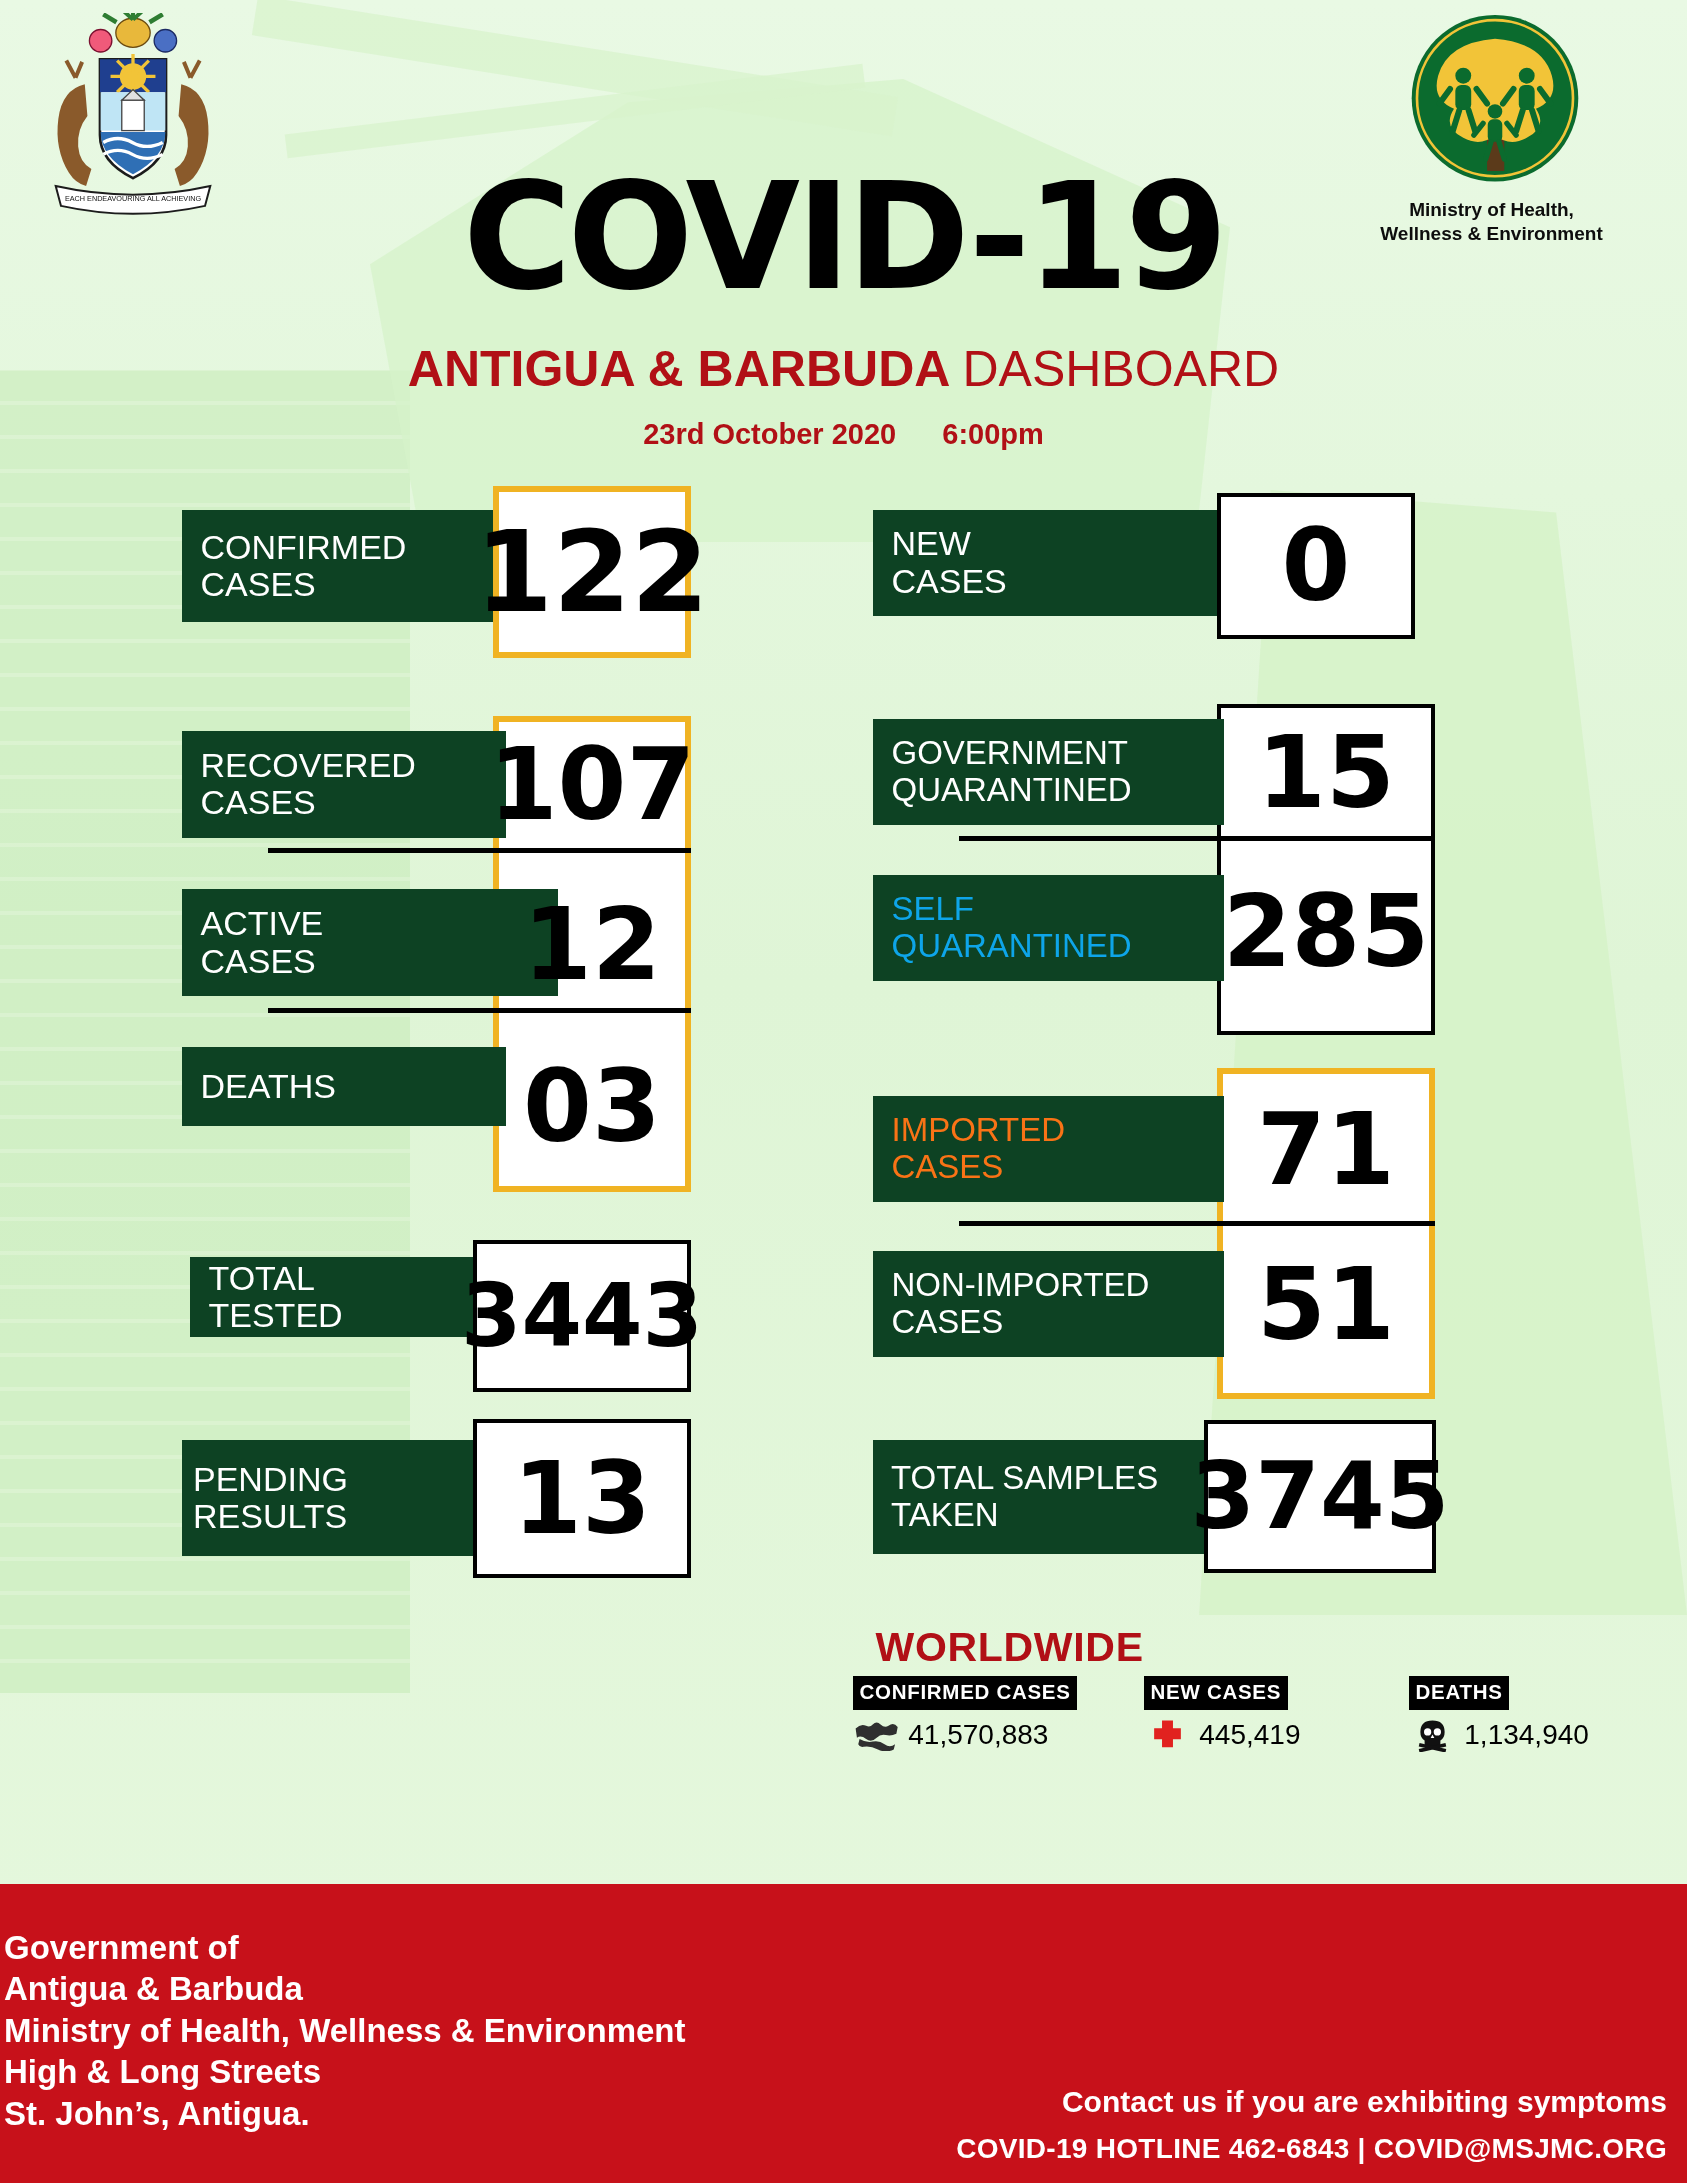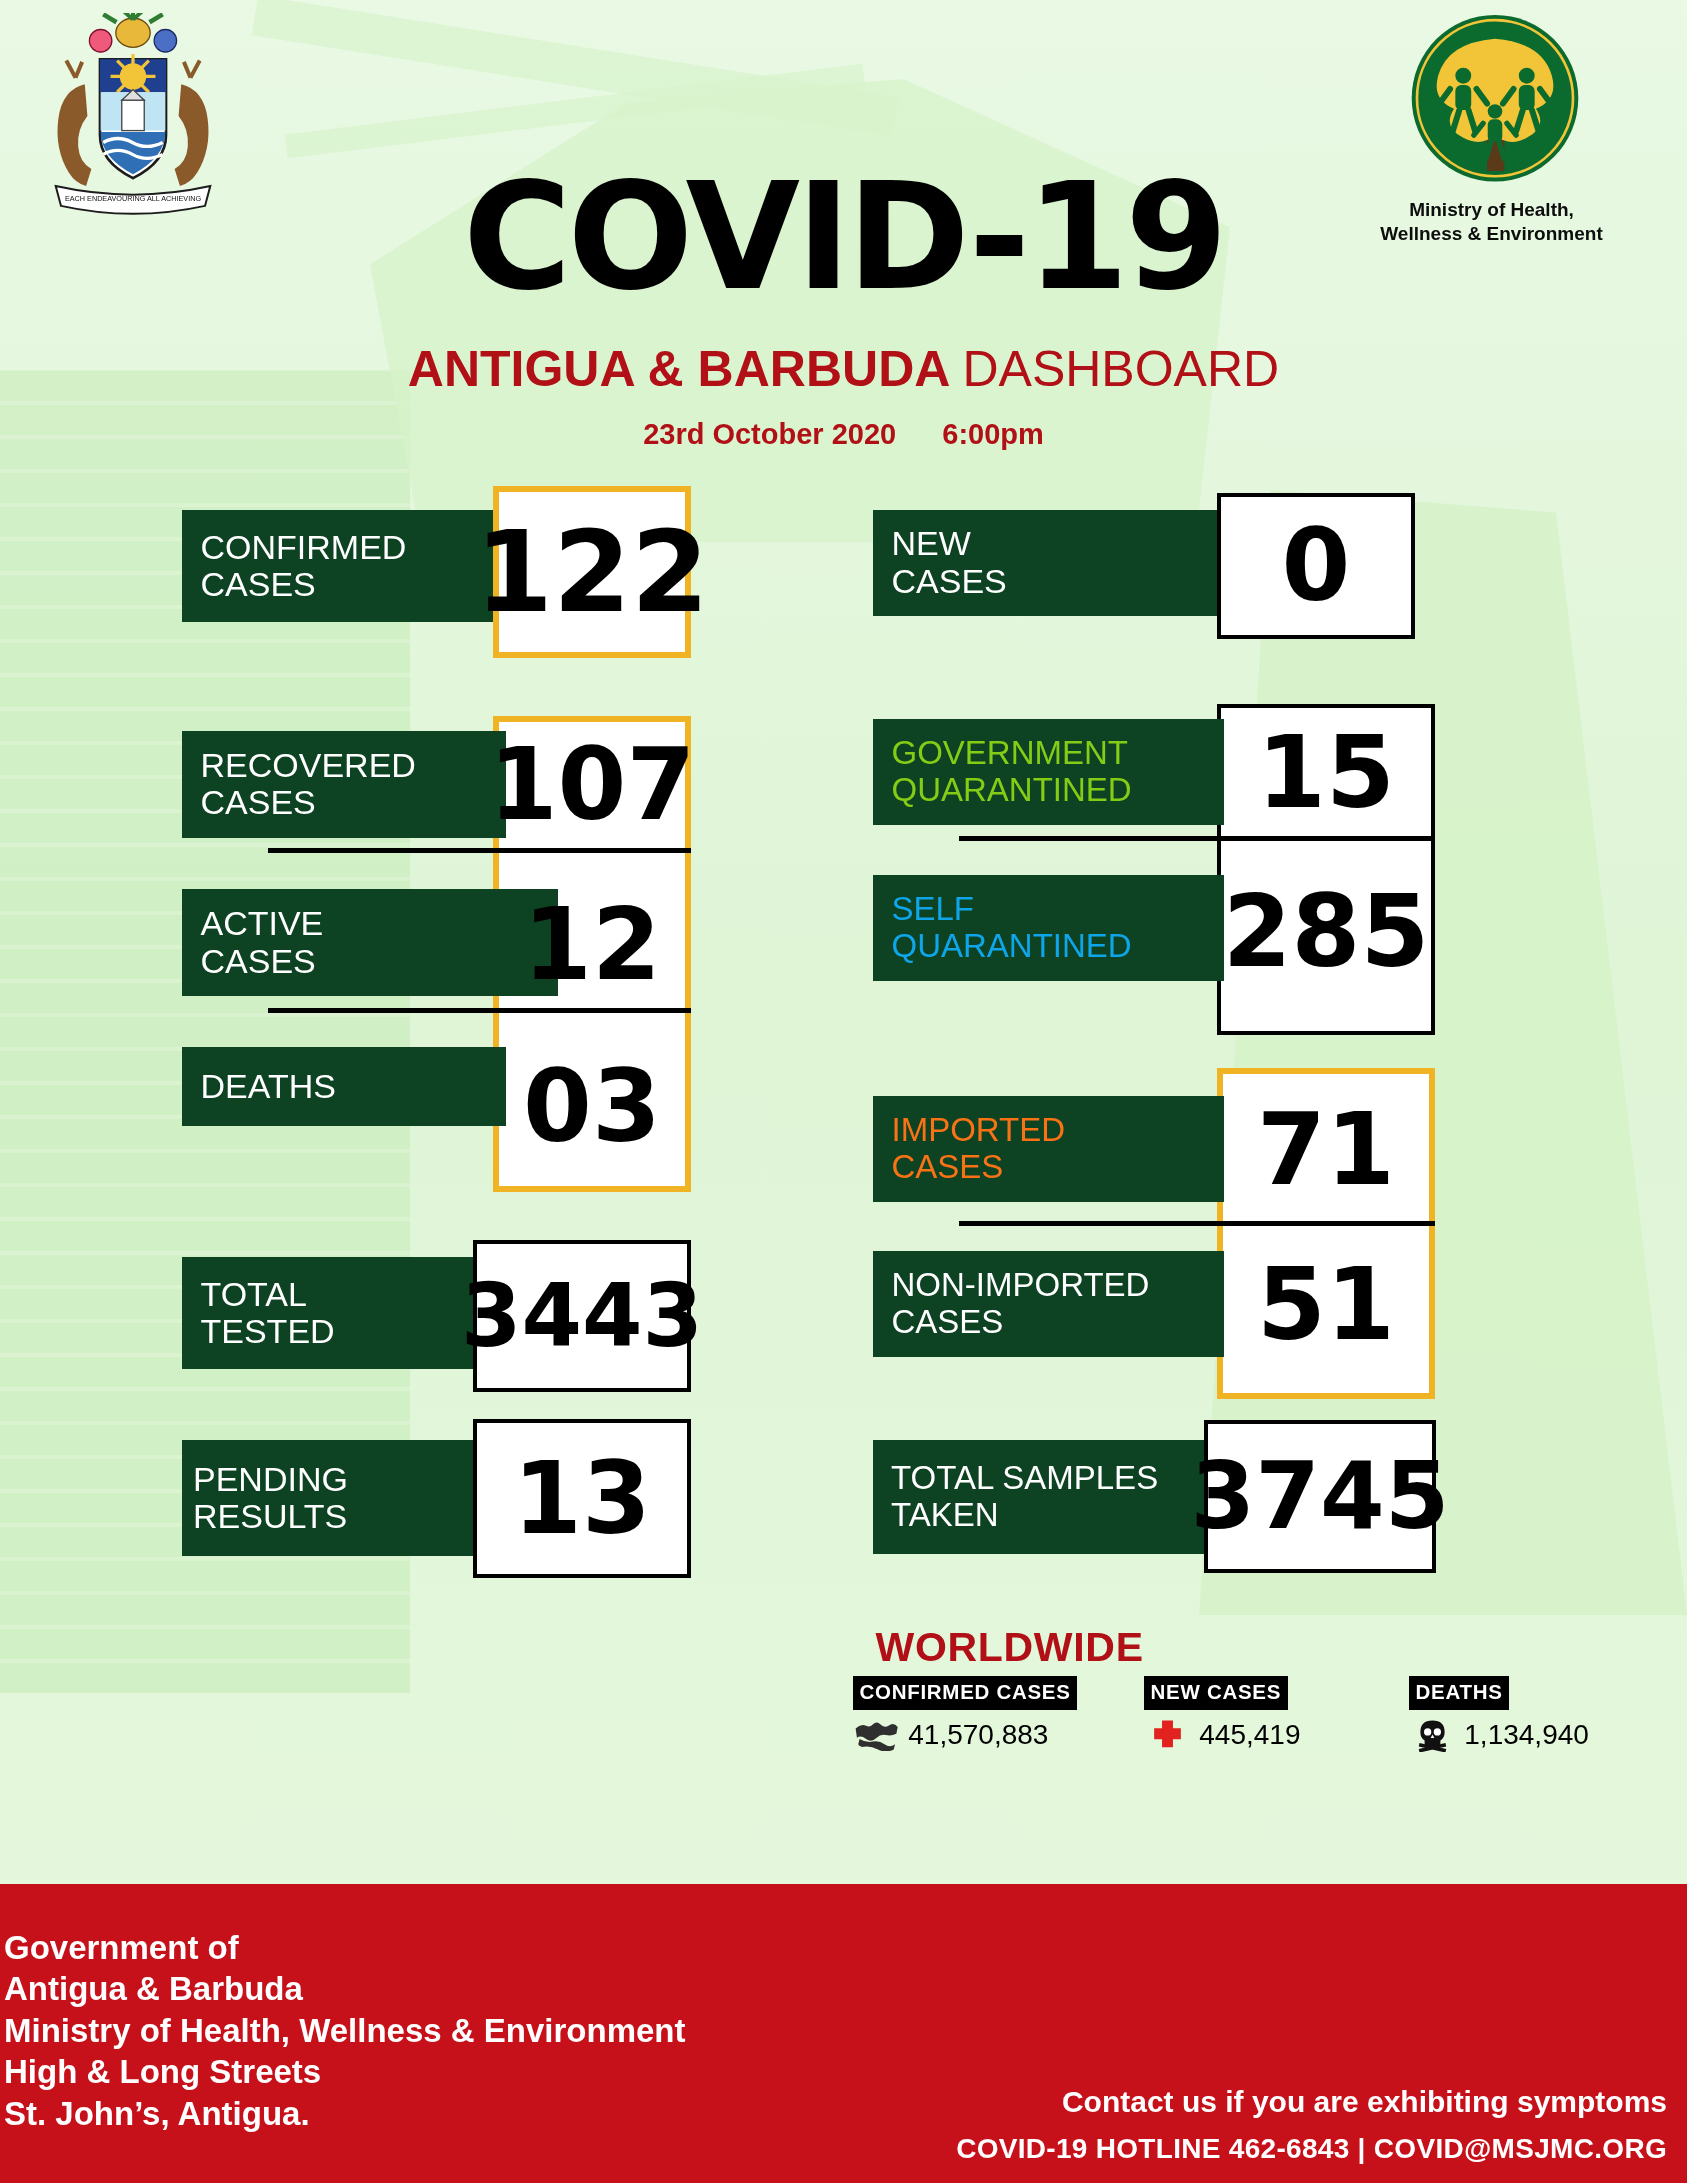--- a/index.html
+++ b/index.html
@@ -198,21 +198,21 @@
 
         <div style="position:absolute; left:0; top:331px; width:324px; height:79px; background:#0d4223; display:flex; flex-direction:column; justify-content:center; padding-left:18.5px;">
           <span style="color:#fff; font-size:34px; line-height:1.1; white-space:pre-line;">DEATHS</span>
         </div>
         <div style="position:absolute; left:311px; top:327px; width:198px; height:126px; display:flex; align-items:center; justify-content:center;">
           <span style="font-family:'DejaVu Sans',sans-serif; font-weight:bold; font-size:99px; line-height:1;">03</span>
         </div>
       </div>
 
       <div style="position:absolute; left:0; top:754px; width:569px; height:152px;">
-        <div style="position:absolute; left:0; top:17px; width:324px; height:112px; background:#0d4223; display:flex; flex-direction:column; justify-content:center; padding-left:18.5px;">
+        <div style="position:absolute; left:8px; top:17px; width:324px; height:80px; background:#0d4223; display:flex; flex-direction:column; justify-content:center; padding-left:18.5px;">
           <span style="color:#fff; font-size:34px; line-height:1.1; white-space:pre-line;">TOTAL
 TESTED</span>
         </div>
         <div class="box-black" style="position:absolute; left:291px; top:0; width:218px; height:152px; background:#fff; display:flex; align-items:center; justify-content:center;">
           <span style="font-family:'DejaVu Sans',sans-serif; font-weight:bold; font-size:87px; line-height:1;">3443</span>
         </div>
       </div>
 
       <div style="position:absolute; left:0; top:933px; width:569px; height:159px;">
         <div style="position:absolute; left:0; top:21px; width:324px; height:116px; background:#0d4223; display:flex; flex-direction:column; justify-content:center; padding-left:11px;">
@@ -234,21 +234,21 @@
         </div>
         <div class="box-black" style="position:absolute; left:344px; top:0; width:198px; height:146px; background:#fff; display:flex; align-items:center; justify-content:center;">
           <span style="font-family:'DejaVu Sans',sans-serif; font-weight:bold; font-size:99px; line-height:1;">0</span>
         </div>
       </div>
 
       <div style="position:absolute; left:0; top:218px; width:595px; height:331px;">
         <div class="box-black" style="position:absolute; left:344px; top:0; width:218px; height:331px; background:#fff;"></div>
 
         <div style="position:absolute; left:0; top:14.6px; width:351px; height:106px; background:#0d4223; display:flex; flex-direction:column; justify-content:center; padding-left:18.5px;">
-          <span style="color:#84cc16; font-size:33px; line-height:1.12; white-space:pre-line;">GOVERNMENT
+          <span style="color:#ffffff; font-size:33px; line-height:1.12; white-space:pre-line;">GOVERNMENT
 QUARANTINED</span>
         </div>
         <div style="position:absolute; left:344px; top:5.3px; width:218px; height:126px; display:flex; align-items:center; justify-content:center;">
           <span style="font-family:'DejaVu Sans',sans-serif; font-weight:bold; font-size:99px; line-height:1;">15</span>
         </div>
         <div style="position:absolute; left:86px; top:132px; width:476px; height:5.3px; background:#000;"></div>
 
         <div style="position:absolute; left:0; top:171px; width:351px; height:106px; background:#0d4223; display:flex; flex-direction:column; justify-content:center; padding-left:18.5px;">
           <span style="color:#0ea5e9; font-size:33px; line-height:1.12; white-space:pre-line;">SELF
 QUARANTINED</span>

